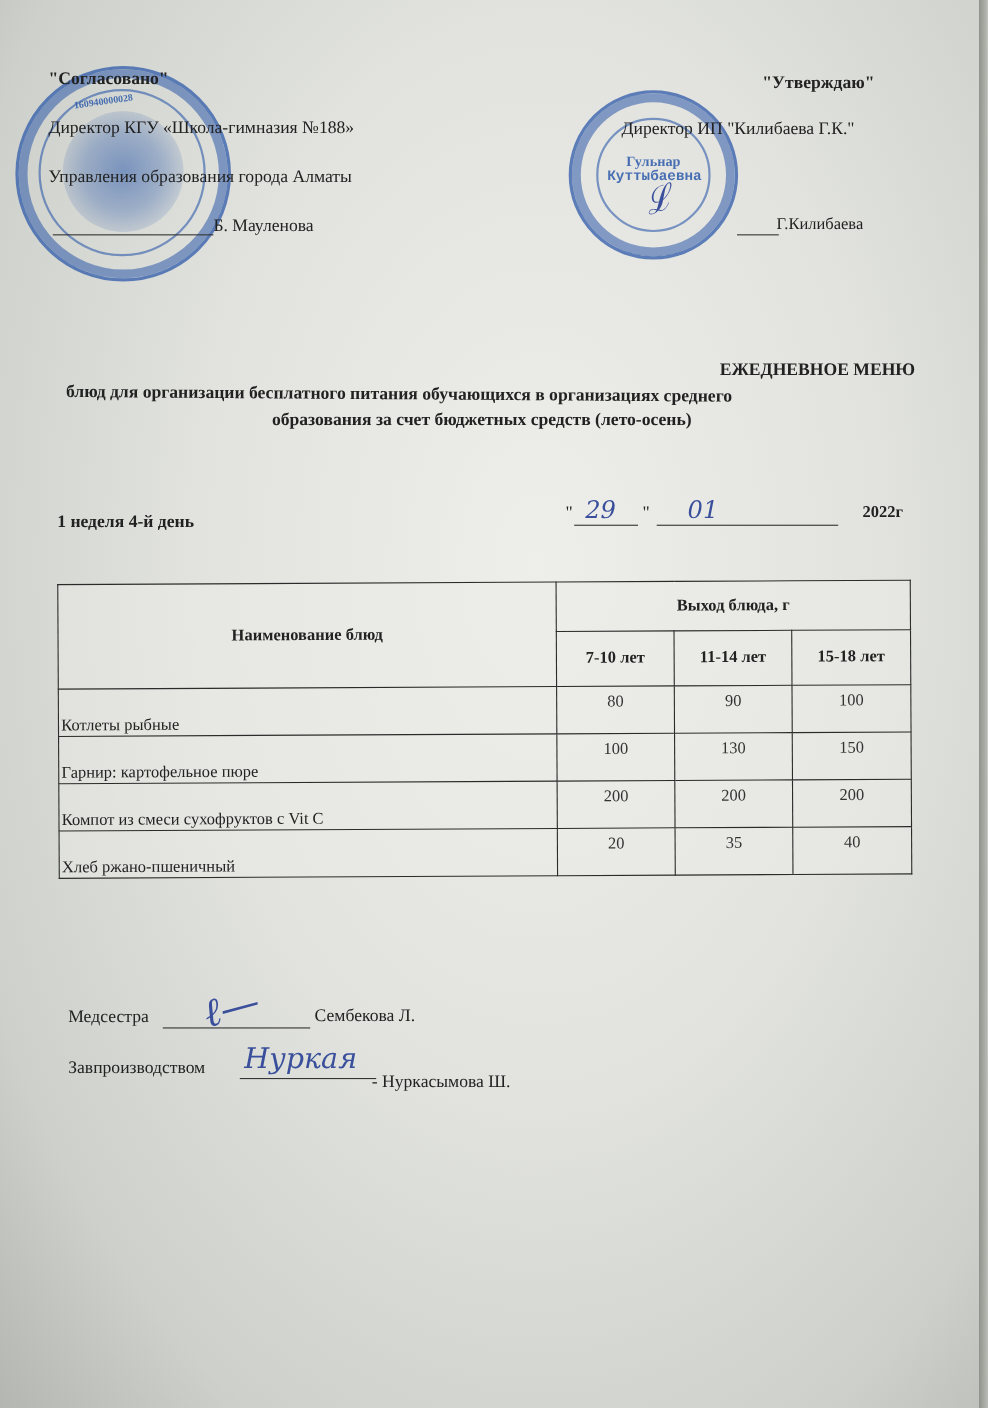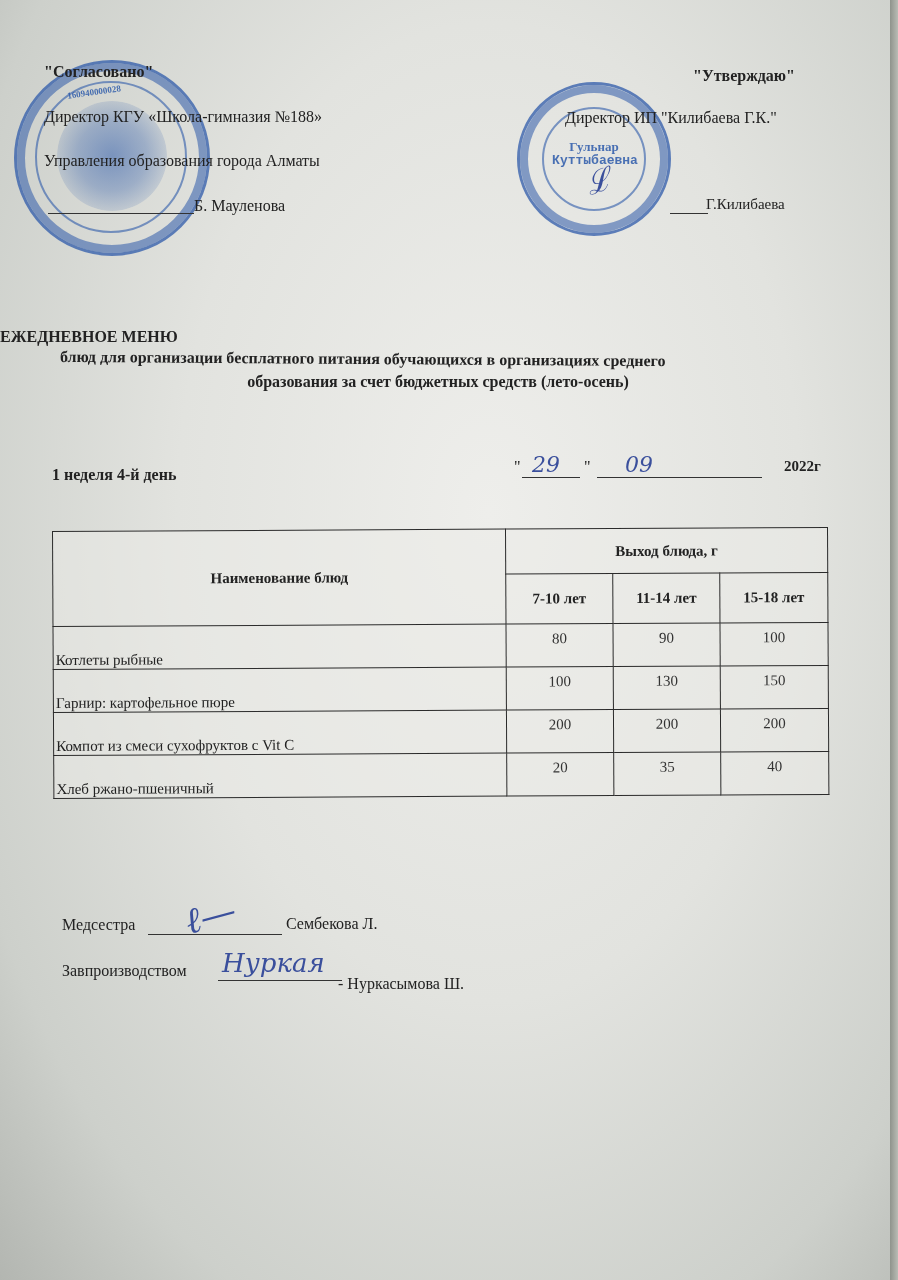--- a/index.html
+++ b/index.html
@@ -75,31 +75,31 @@
 <div class="abs" style="left:44px; top:152px; font-size:16px;">Управления образования города Алматы</div>
 <div class="sigline" style="left:48px; top:213px; width:146px;"></div>
 <div class="abs" style="left:194px; top:197px; font-size:16px;">Б. Мауленова</div>
 
 <div class="abs bold" style="left:693px; top:67px; font-size:16px;">"Утверждаю"</div>
 <div class="abs" style="left:565px; top:109px; font-size:16px;">Директор ИП "Килибаева Г.К."</div>
 <div class="hand" style="left:585px; top:160px; font-size:30px; transform:rotate(-20deg);">ℒ</div>
 <div class="sigline" style="left:670px; top:213px; width:38px;"></div>
 <div class="abs" style="left:706px; top:196px; font-size:15px;">Г.Килибаева</div>
 
-<div class="abs bold" style="left:0; width:832px; text-align:left; top:328px; font-size:16px;">ЕЖЕДНЕВНОЕ МЕНЮ</div>
+<div class="abs bold" style="left:0; width:832px; text-align:right; top:328px; font-size:16px;">ЕЖЕДНЕВНОЕ МЕНЮ</div>
 <div class="abs bold" style="left:60px; top:350px; font-size:16px; transform:rotate(0.4deg);">блюд для организации бесплатного питания обучающихся   в организациях среднего</div>
 <div class="abs bold" style="left:0; width:876px; text-align:center; top:373px; font-size:16px;">образования за счет бюджетных средств (лето-осень)</div>
 
 <div class="abs bold" style="left:52px; top:466px; font-size:16px;">1 неделя 4-й день</div>
 <div class="abs" style="left:514px; top:458px; font-size:16px;">"</div>
 <div class="sigline" style="left:522px; top:477px; width:58px;"></div>
 <div class="hand" style="left:532px; top:452px; font-size:22px;">29</div>
 <div class="abs" style="left:584px; top:458px; font-size:16px;">"</div>
 <div class="sigline" style="left:597px; top:477px; width:165px;"></div>
-<div class="hand" style="left:625px; top:452px; font-size:22px;">09</div>
+<div class="hand" style="left:625px; top:452px; font-size:22px;">01</div>
 <div class="abs bold" style="left:784px; top:458px; font-size:15px;">2022г</div>
 
 <table class="menu">
   <tbody>
       <tr style="height:45px;">
     <th rowspan="2" style="width:452px;">Наименование блюд</th>
     <th colspan="3">Выход блюда, г</th>
   </tr>
   <tr style="height:50px;">
     <th style="width:106px;">7-10 лет</th>

